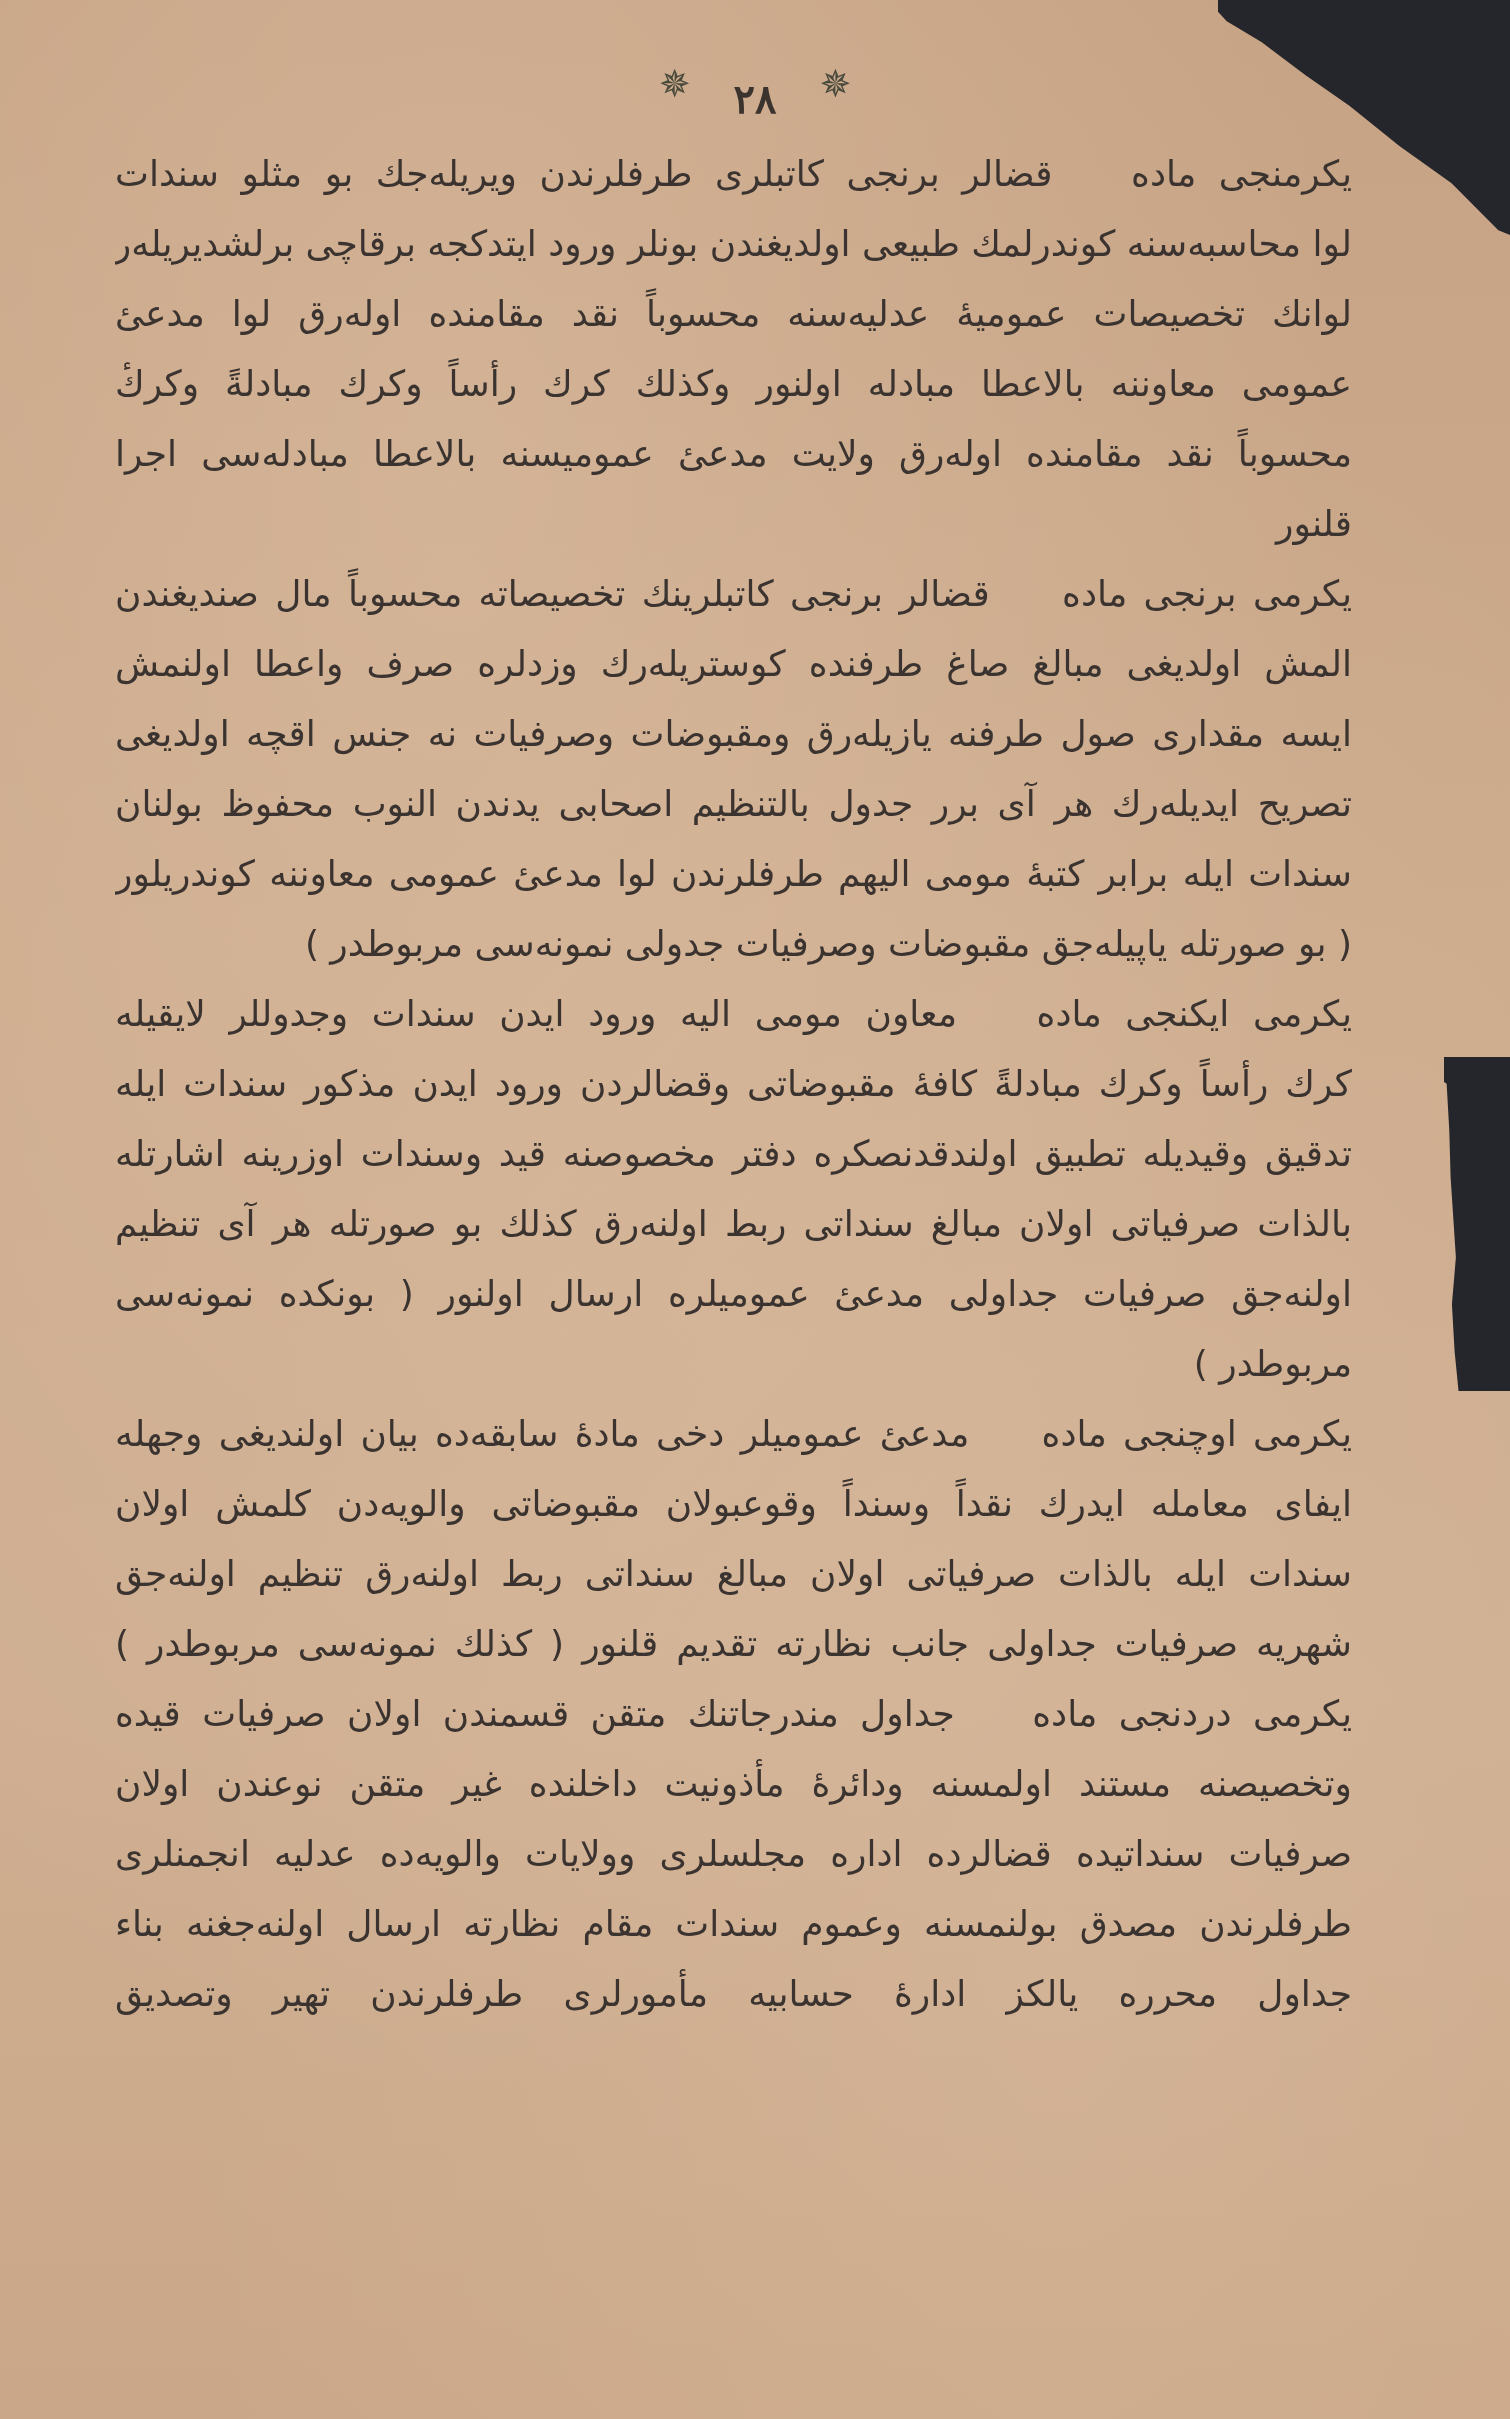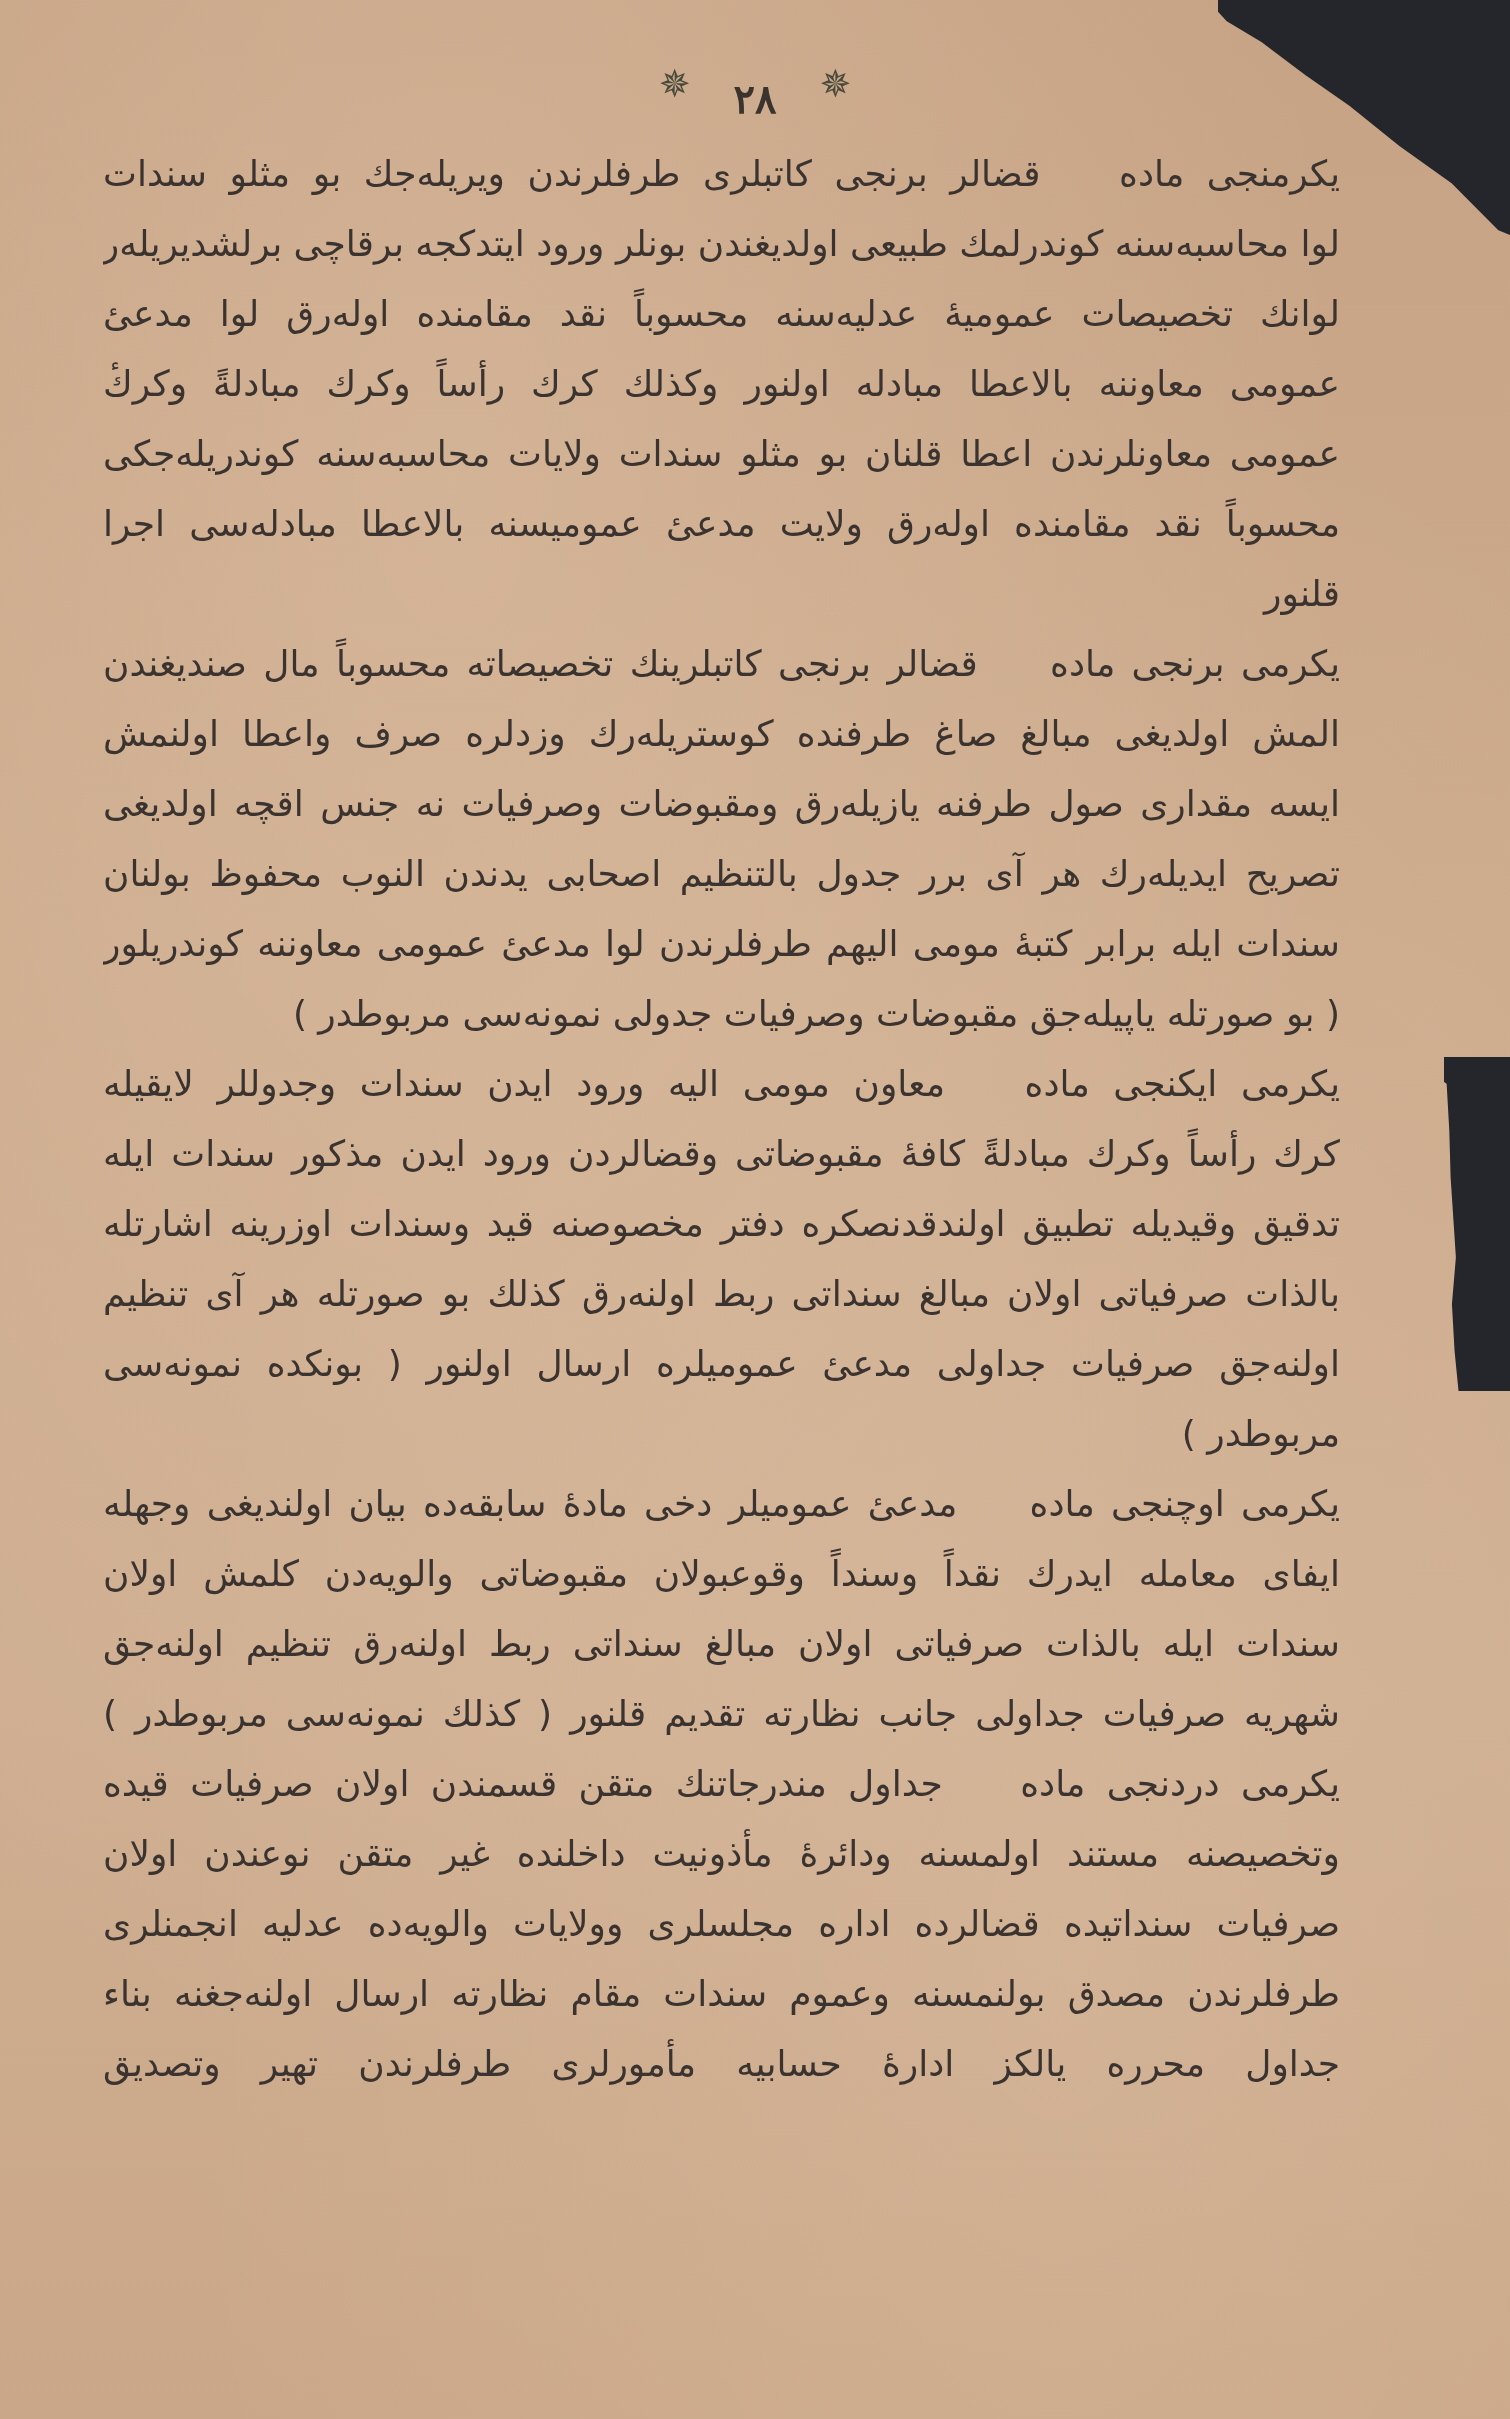--- a/index.html
+++ b/index.html
@@ -60,21 +60,21 @@
   }
   .page-number {
     font-family: "DejaVu Serif", serif;
     font-size: 40px;
     font-weight: bold;
     color: #3a332e;
     margin-top: 28px;
   }
   .body-text {
     position: absolute;
-    left: 103px;
+    left: 115px;
     top: 139px;
     width: 1237px;
     direction: rtl;
     color: #3a332f;
     font-family: "DejaVu Sans", sans-serif;
     font-size: 36px;
   }
   .line {
     height: 70px;
     line-height: 70px;
@@ -104,21 +104,20 @@
   </div>
 
   <div class="body-text">
     <div class="line">
       <span class="article-head">یکرمنجی ماده</span>
       <span>قضالر برنجی کاتبلری طرفلرندن ویریله‌جك بو مثلو سندات</span>
     </div>
     <div class="line">لوا محاسبه‌سنه کوندرلمك طبیعی اولدیغندن بونلر ورود ایتدکجه برقاچی برلشدیریله‌رك</div>
     <div class="line">لوانك تخصیصات عمومیهٔ عدلیه‌سنه محسوباً نقد مقامنده اوله‌رق لوا مدعیٔ</div>
     <div class="line">عمومی معاوننه بالاعطا مبادله اولنور     وکذلك کرك رأساً وکرك مبادلةً وکركٔ</div>
-    <div class="line">عمومی معاونلرندن اعطا قلنان بو مثلو سندات ولایات محاسبه‌سنه کوندریله‌جکی</div>
     <div class="line">محسوباً نقد مقامنده اوله‌رق ولایت مدعیٔ عمومیسنه بالاعطا مبادله‌سی اجرا</div>
     <div class="line short">قلنور</div>
 
     <div class="line">
       <span class="article-head">یکرمی برنجی ماده</span>
       <span>قضالر برنجی کاتبلرینك تخصیصاته محسوباً مال صندیغندن</span>
     </div>
     <div class="line">المش اولدیغی مبالغ صاغ طرفنده کوستریله‌رك وزدلره صرف واعطا اولنمش</div>
     <div class="line">ایسه مقداری صول طرفنه یازیله‌رق ومقبوضات وصرفیات نه جنس اقچه اولدیغی</div>
     <div class="line">تصریح ایدیله‌رك هر آی برر جدول بالتنظیم اصحابی یدندن النوب محفوظ بولنان</div>

